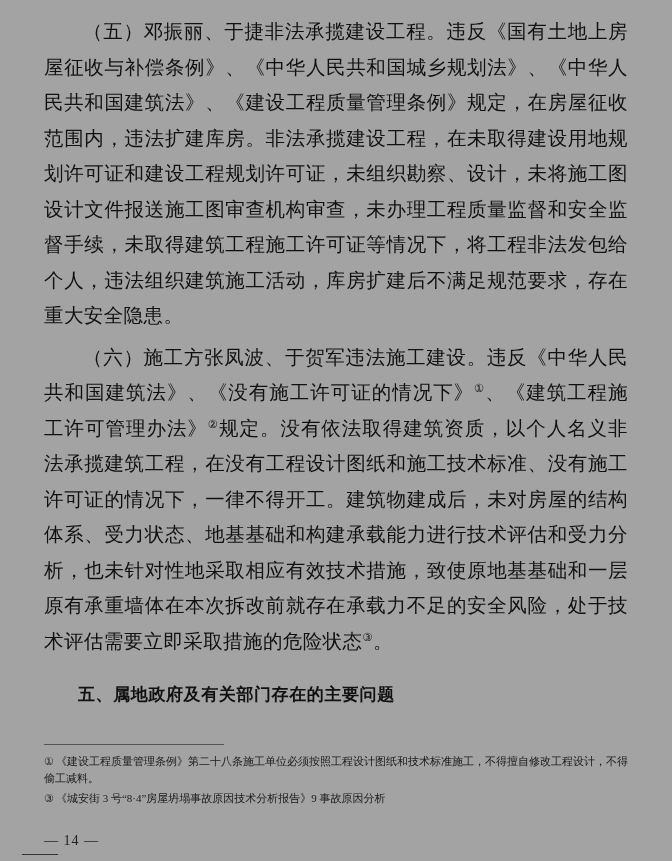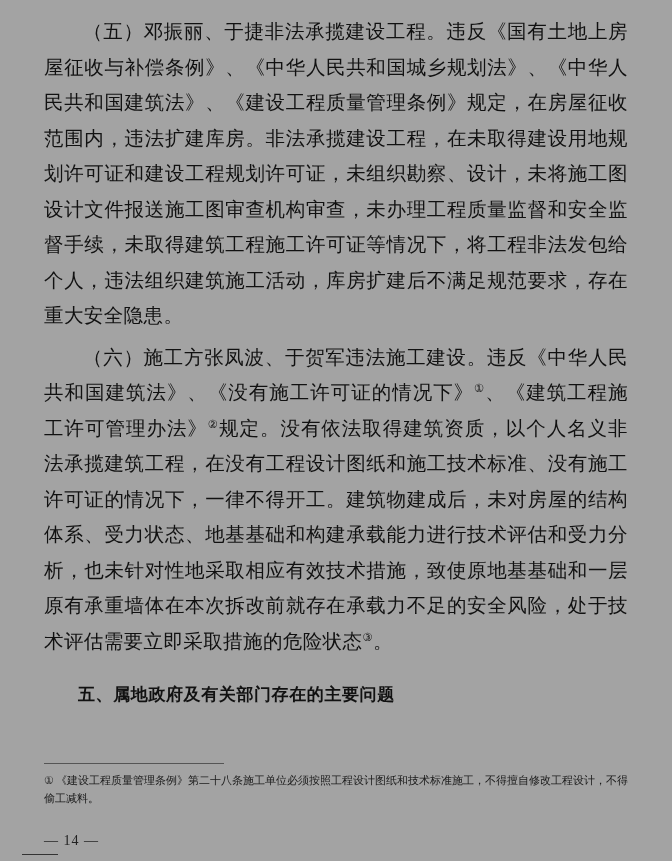--- a/index.html
+++ b/index.html
@@ -108,20 +108,21 @@
     <p class="heading">五、属地政府及有关部门存在的主要问题</p>
 
   </div>
 
   <div class="footnote-area">
     <div class="footnote-rule"></div>
 
     <p class="footnote"><span class="fn-mark">①</span><span>《建设工程质量管理条例》第二十八条施工单位必须按照工程设计图纸和技术标准施工，不得擅自修改工程设计，不得偷工减料。</span></p>
 
 
+    <p class="footnote"><span class="fn-mark">③</span><span>《城安街 3 号“8·4”房屋坍塌事故原因技术分析报告》9 事故原因分析</span></p>
   </div>
 
   <div class="page-footer">
     <span class="page-number">— 14 —</span>
   </div>
 
   <div class="bottom-rule"></div>
 
 </div>
 

